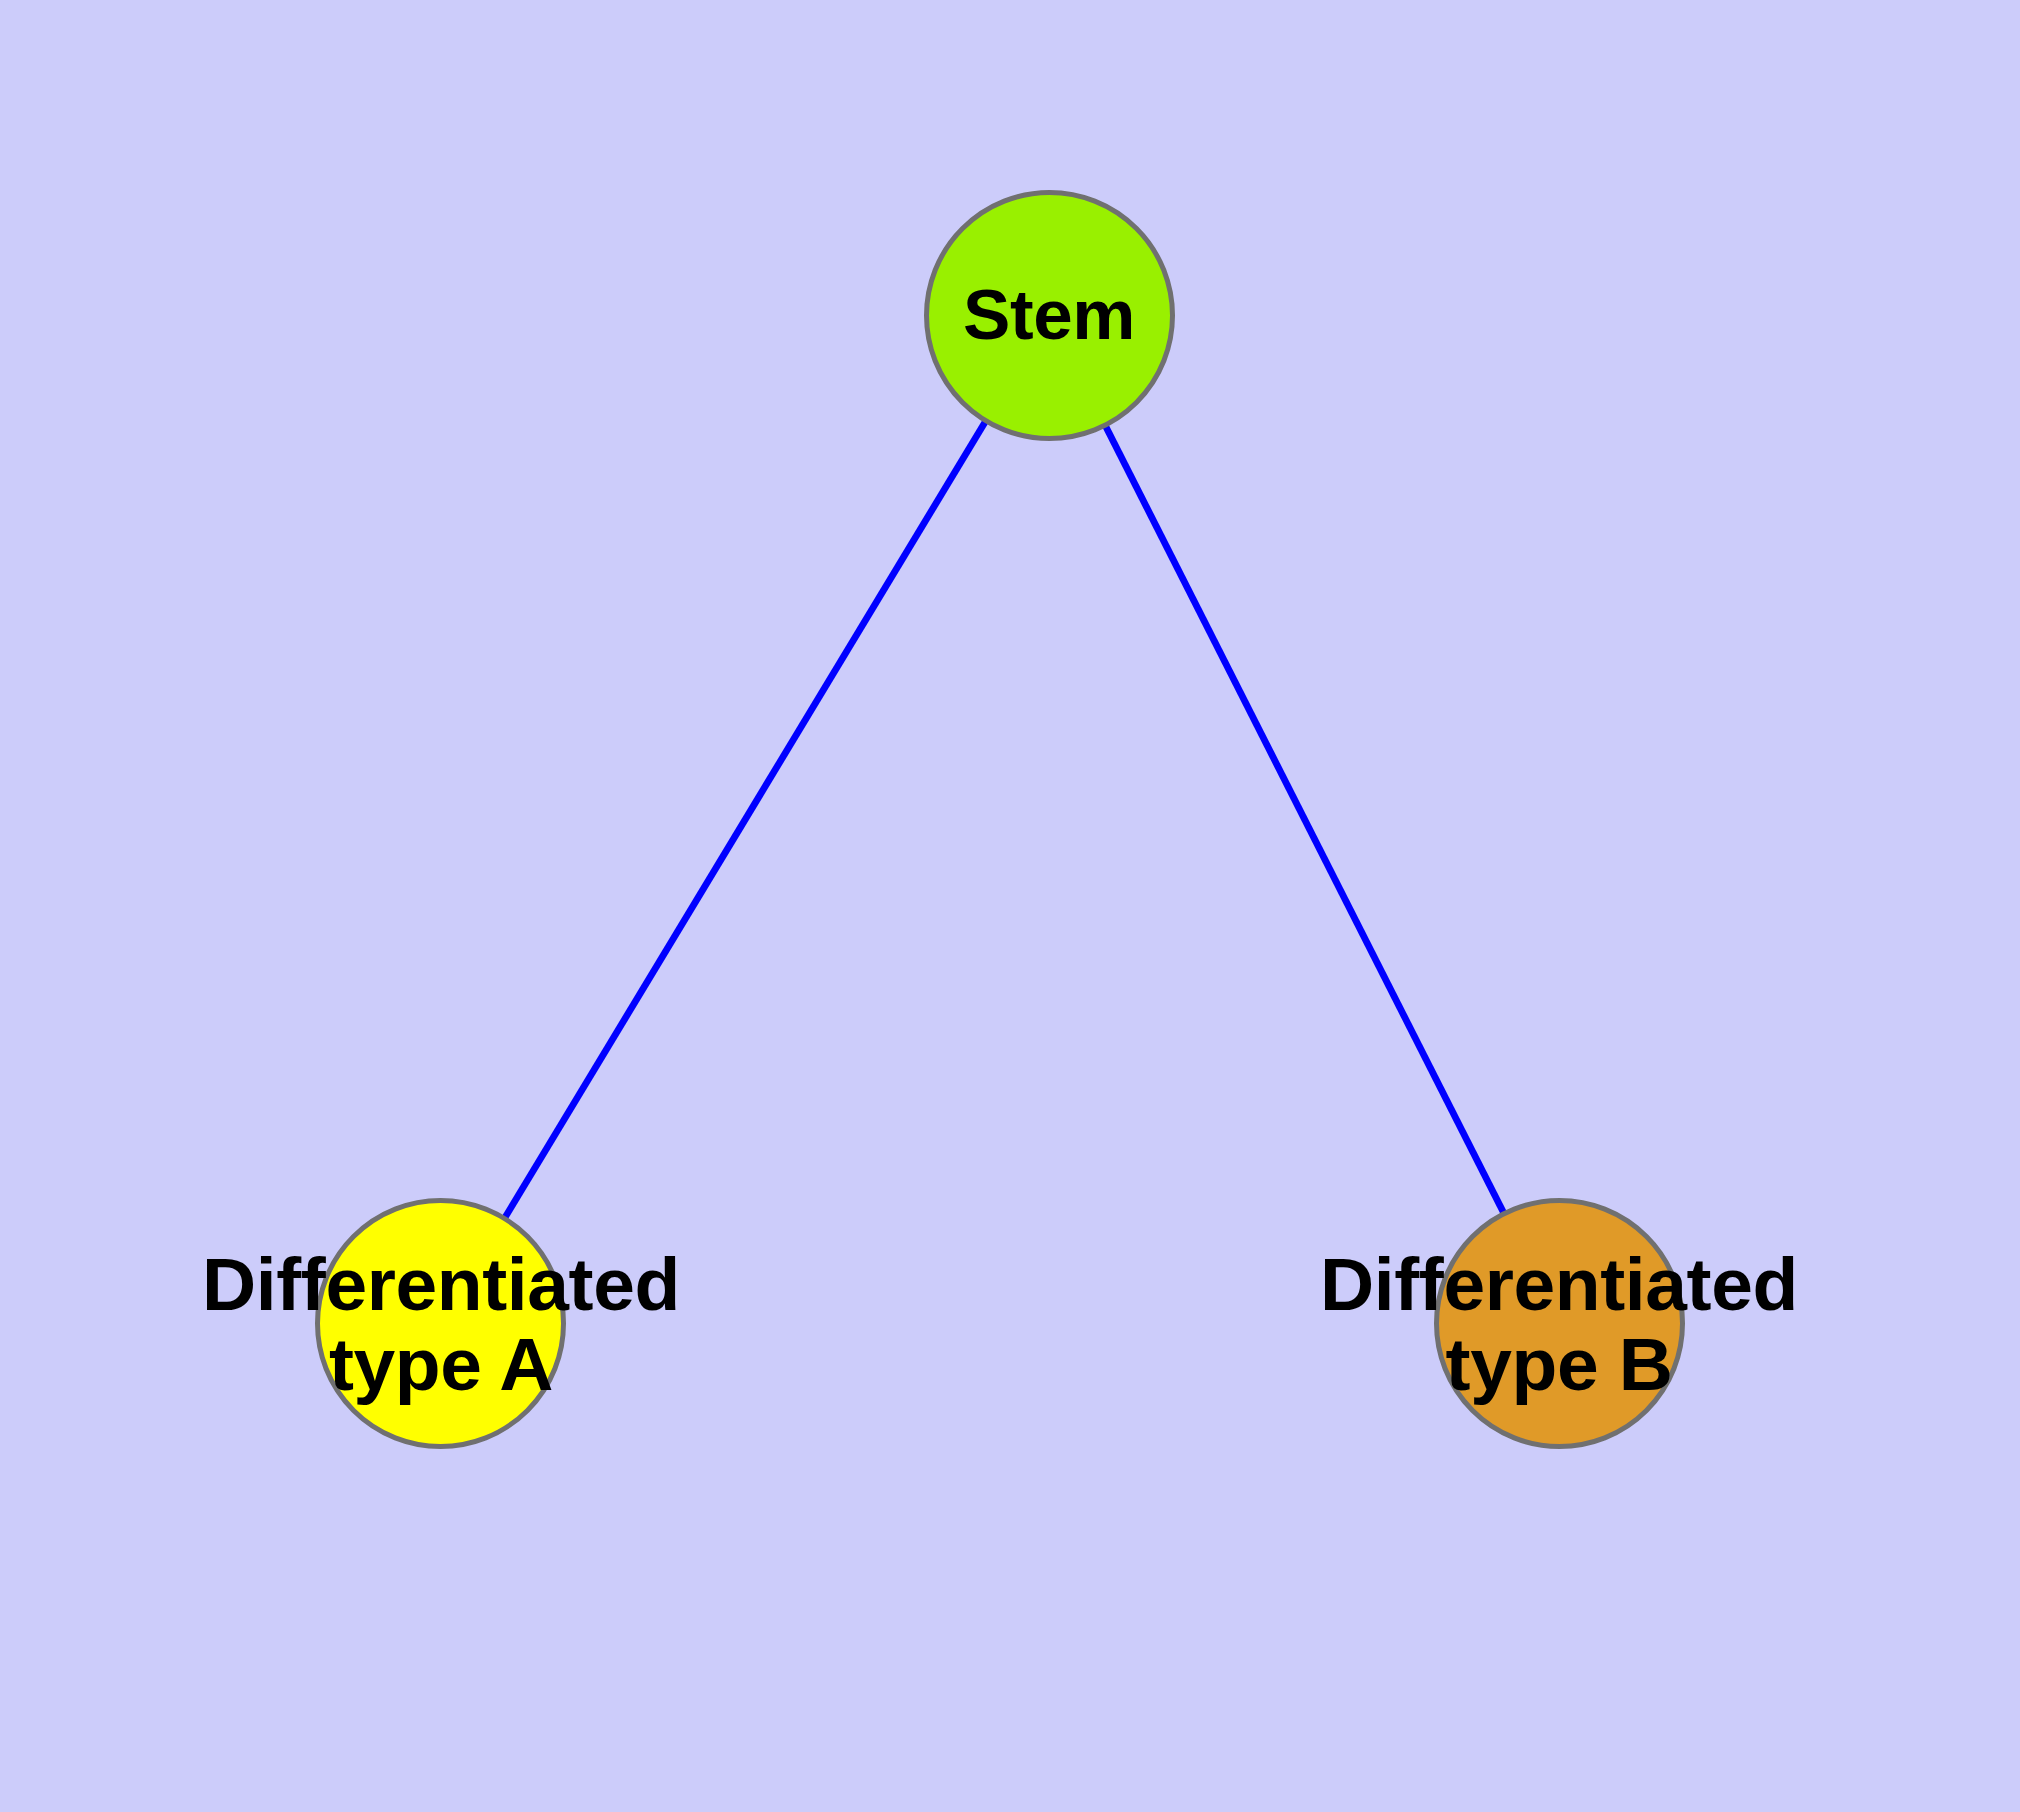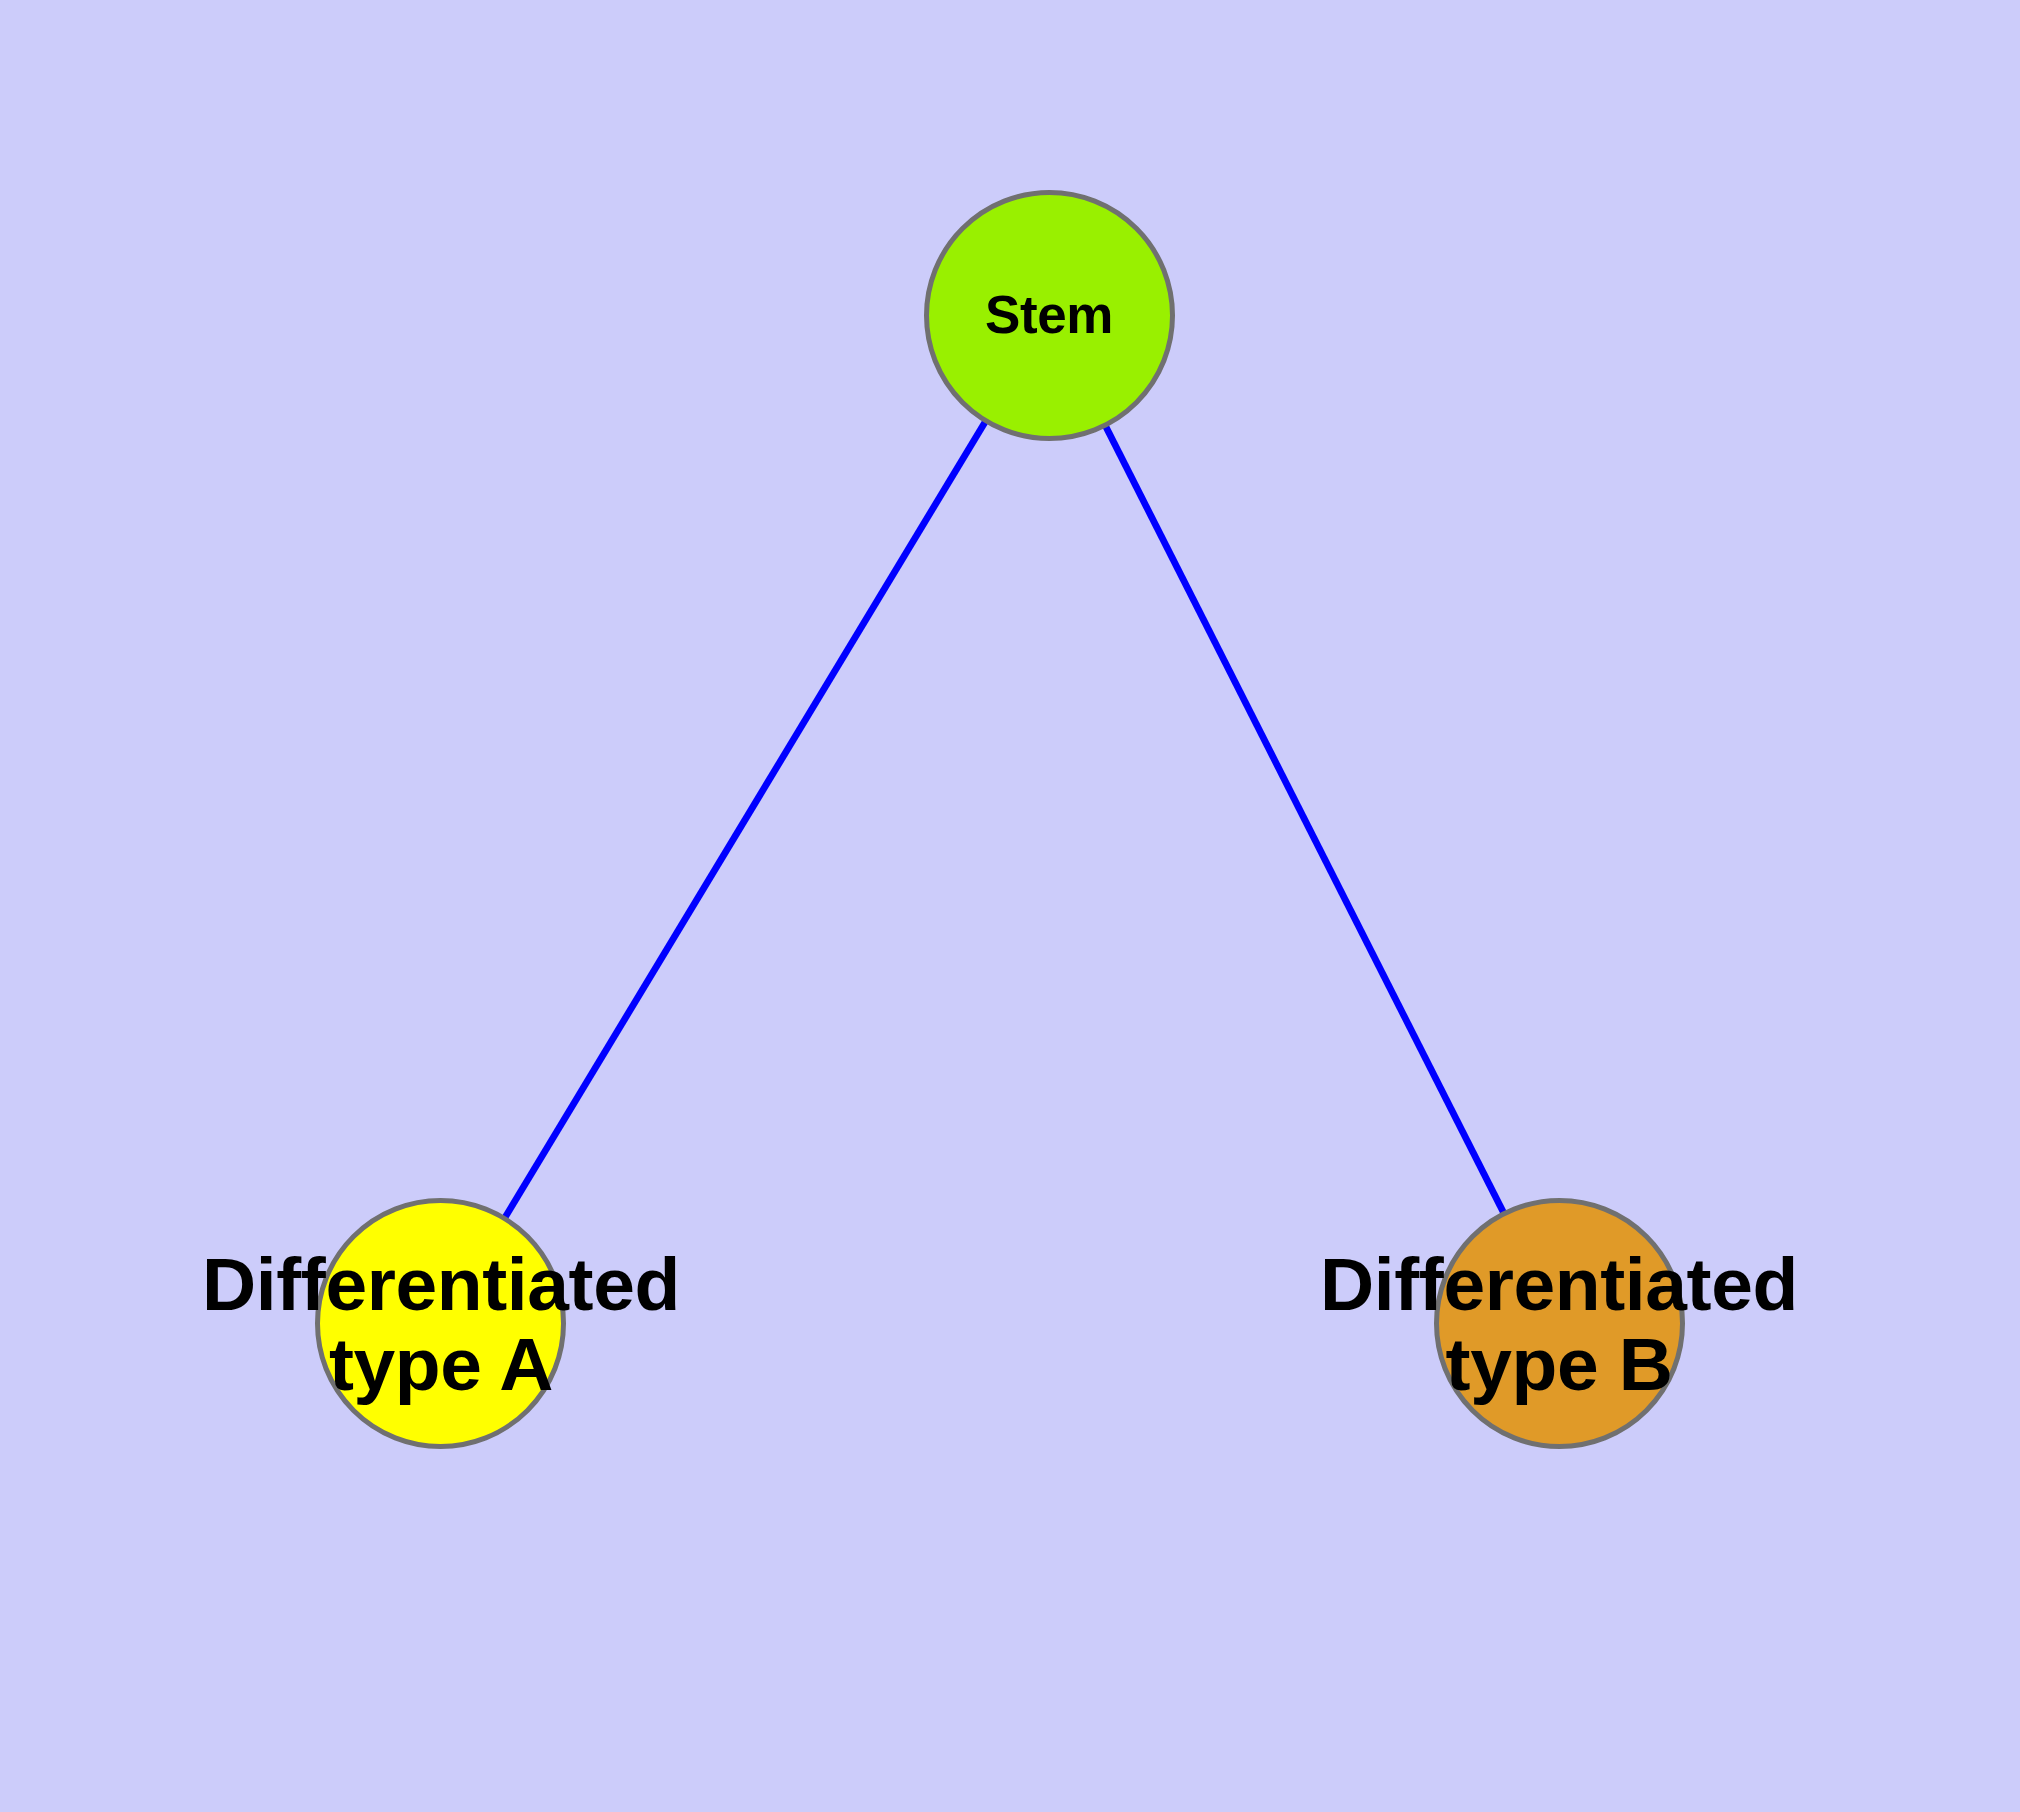--- a/index.html
+++ b/index.html
@@ -59,21 +59,21 @@
         <line x1="1238" y1="372" x2="1840" y2="1562" stroke="#0000ff" stroke-width="8"></line>
       </g>
   </svg>
 
   <div id="nodes-layer">
       <div class="node" style="left: 924px; top: 190px; width: 251px; height: 251px; background: rgb(153, 240, 0); border: 5.1px solid rgb(112, 112, 112);"></div>
       <div class="node" style="left: 315px; top: 1198px; width: 251px; height: 251px; background: rgb(255, 255, 0); border: 5.1px solid rgb(112, 112, 112);"></div>
       <div class="node" style="left: 1434px; top: 1198px; width: 251px; height: 251px; background: rgb(224, 154, 40); border: 5.1px solid rgb(112, 112, 112);"></div>
     </div>
   <div id="labels-layer">
-      <div class="node-label" style="left: 1049px; top: 315px; font-size: 53px; color: rgb(0, 0, 0);">Stem</div>
+      <div class="node-label" style="left: 1049px; top: 315px; font-size: 71px; color: rgb(0, 0, 0);">Stem</div>
       <div class="node-label" style="left: 441px; top: 1324px; font-size: 75px; color: rgb(0, 0, 0);">Differentiated
 type A</div>
       <div class="node-label" style="left: 1559px; top: 1324px; font-size: 75px; color: rgb(0, 0, 0);">Differentiated
 type B</div>
     </div>
 
 </div>
 
 
 </body></html>

